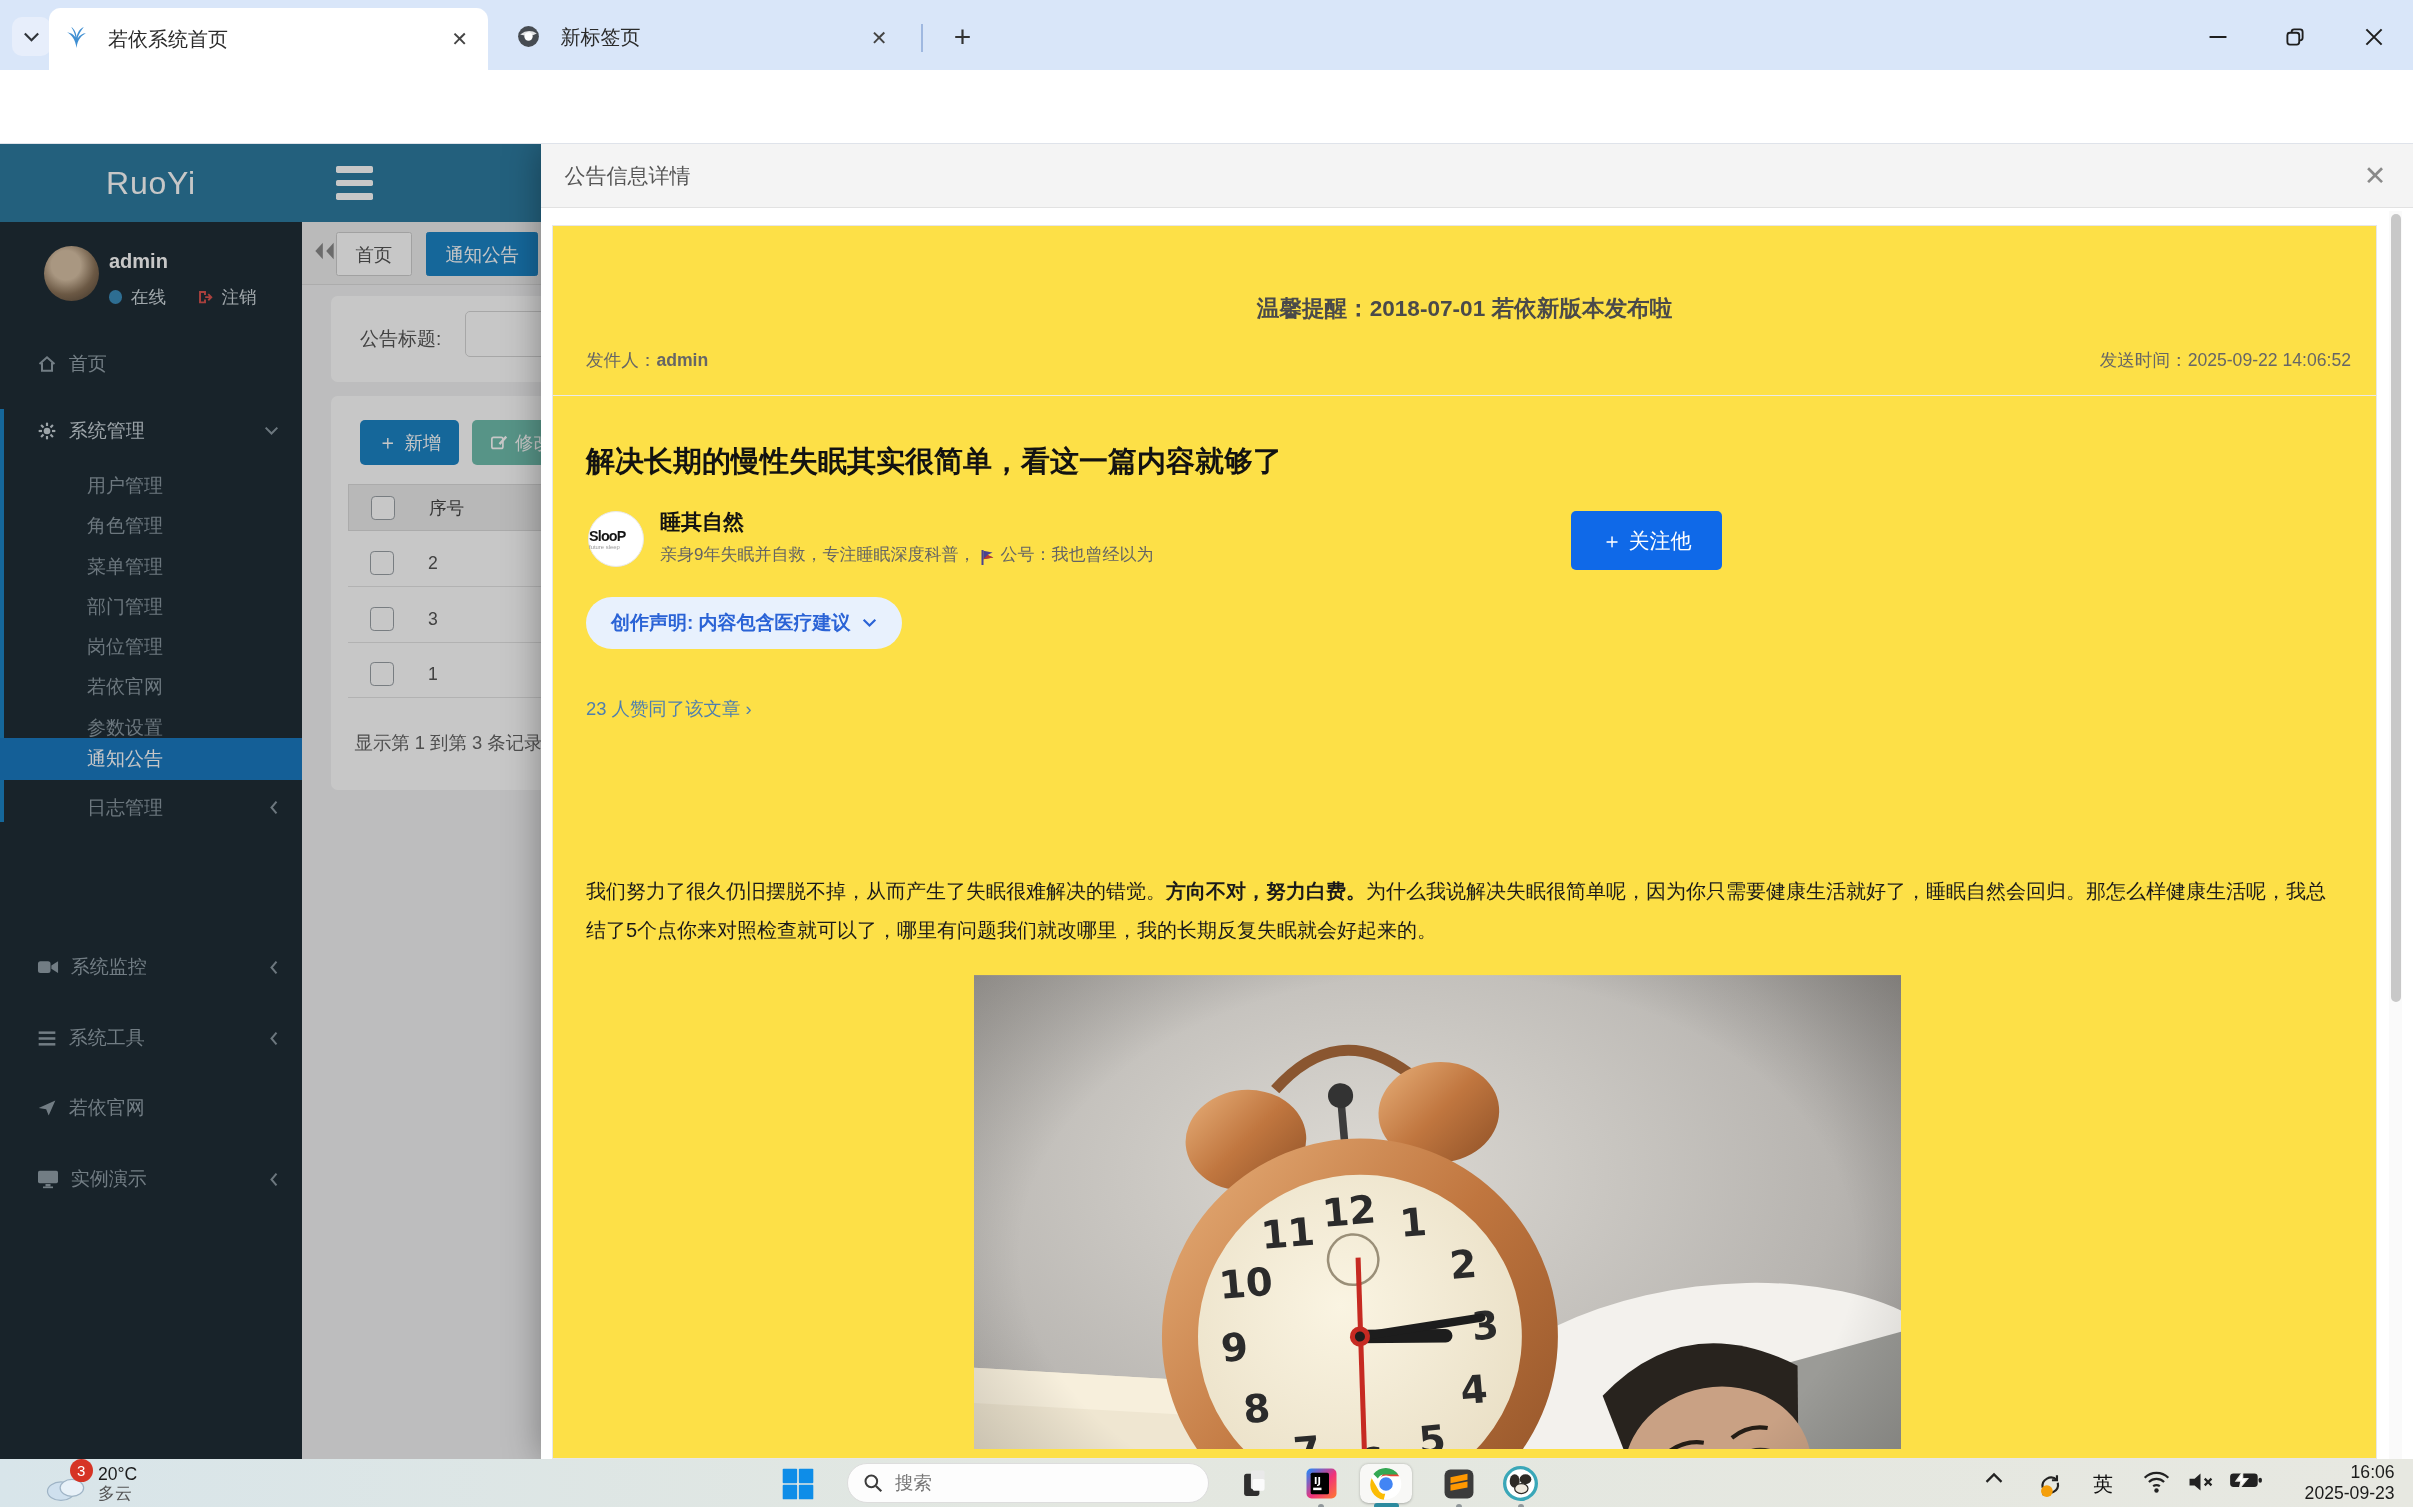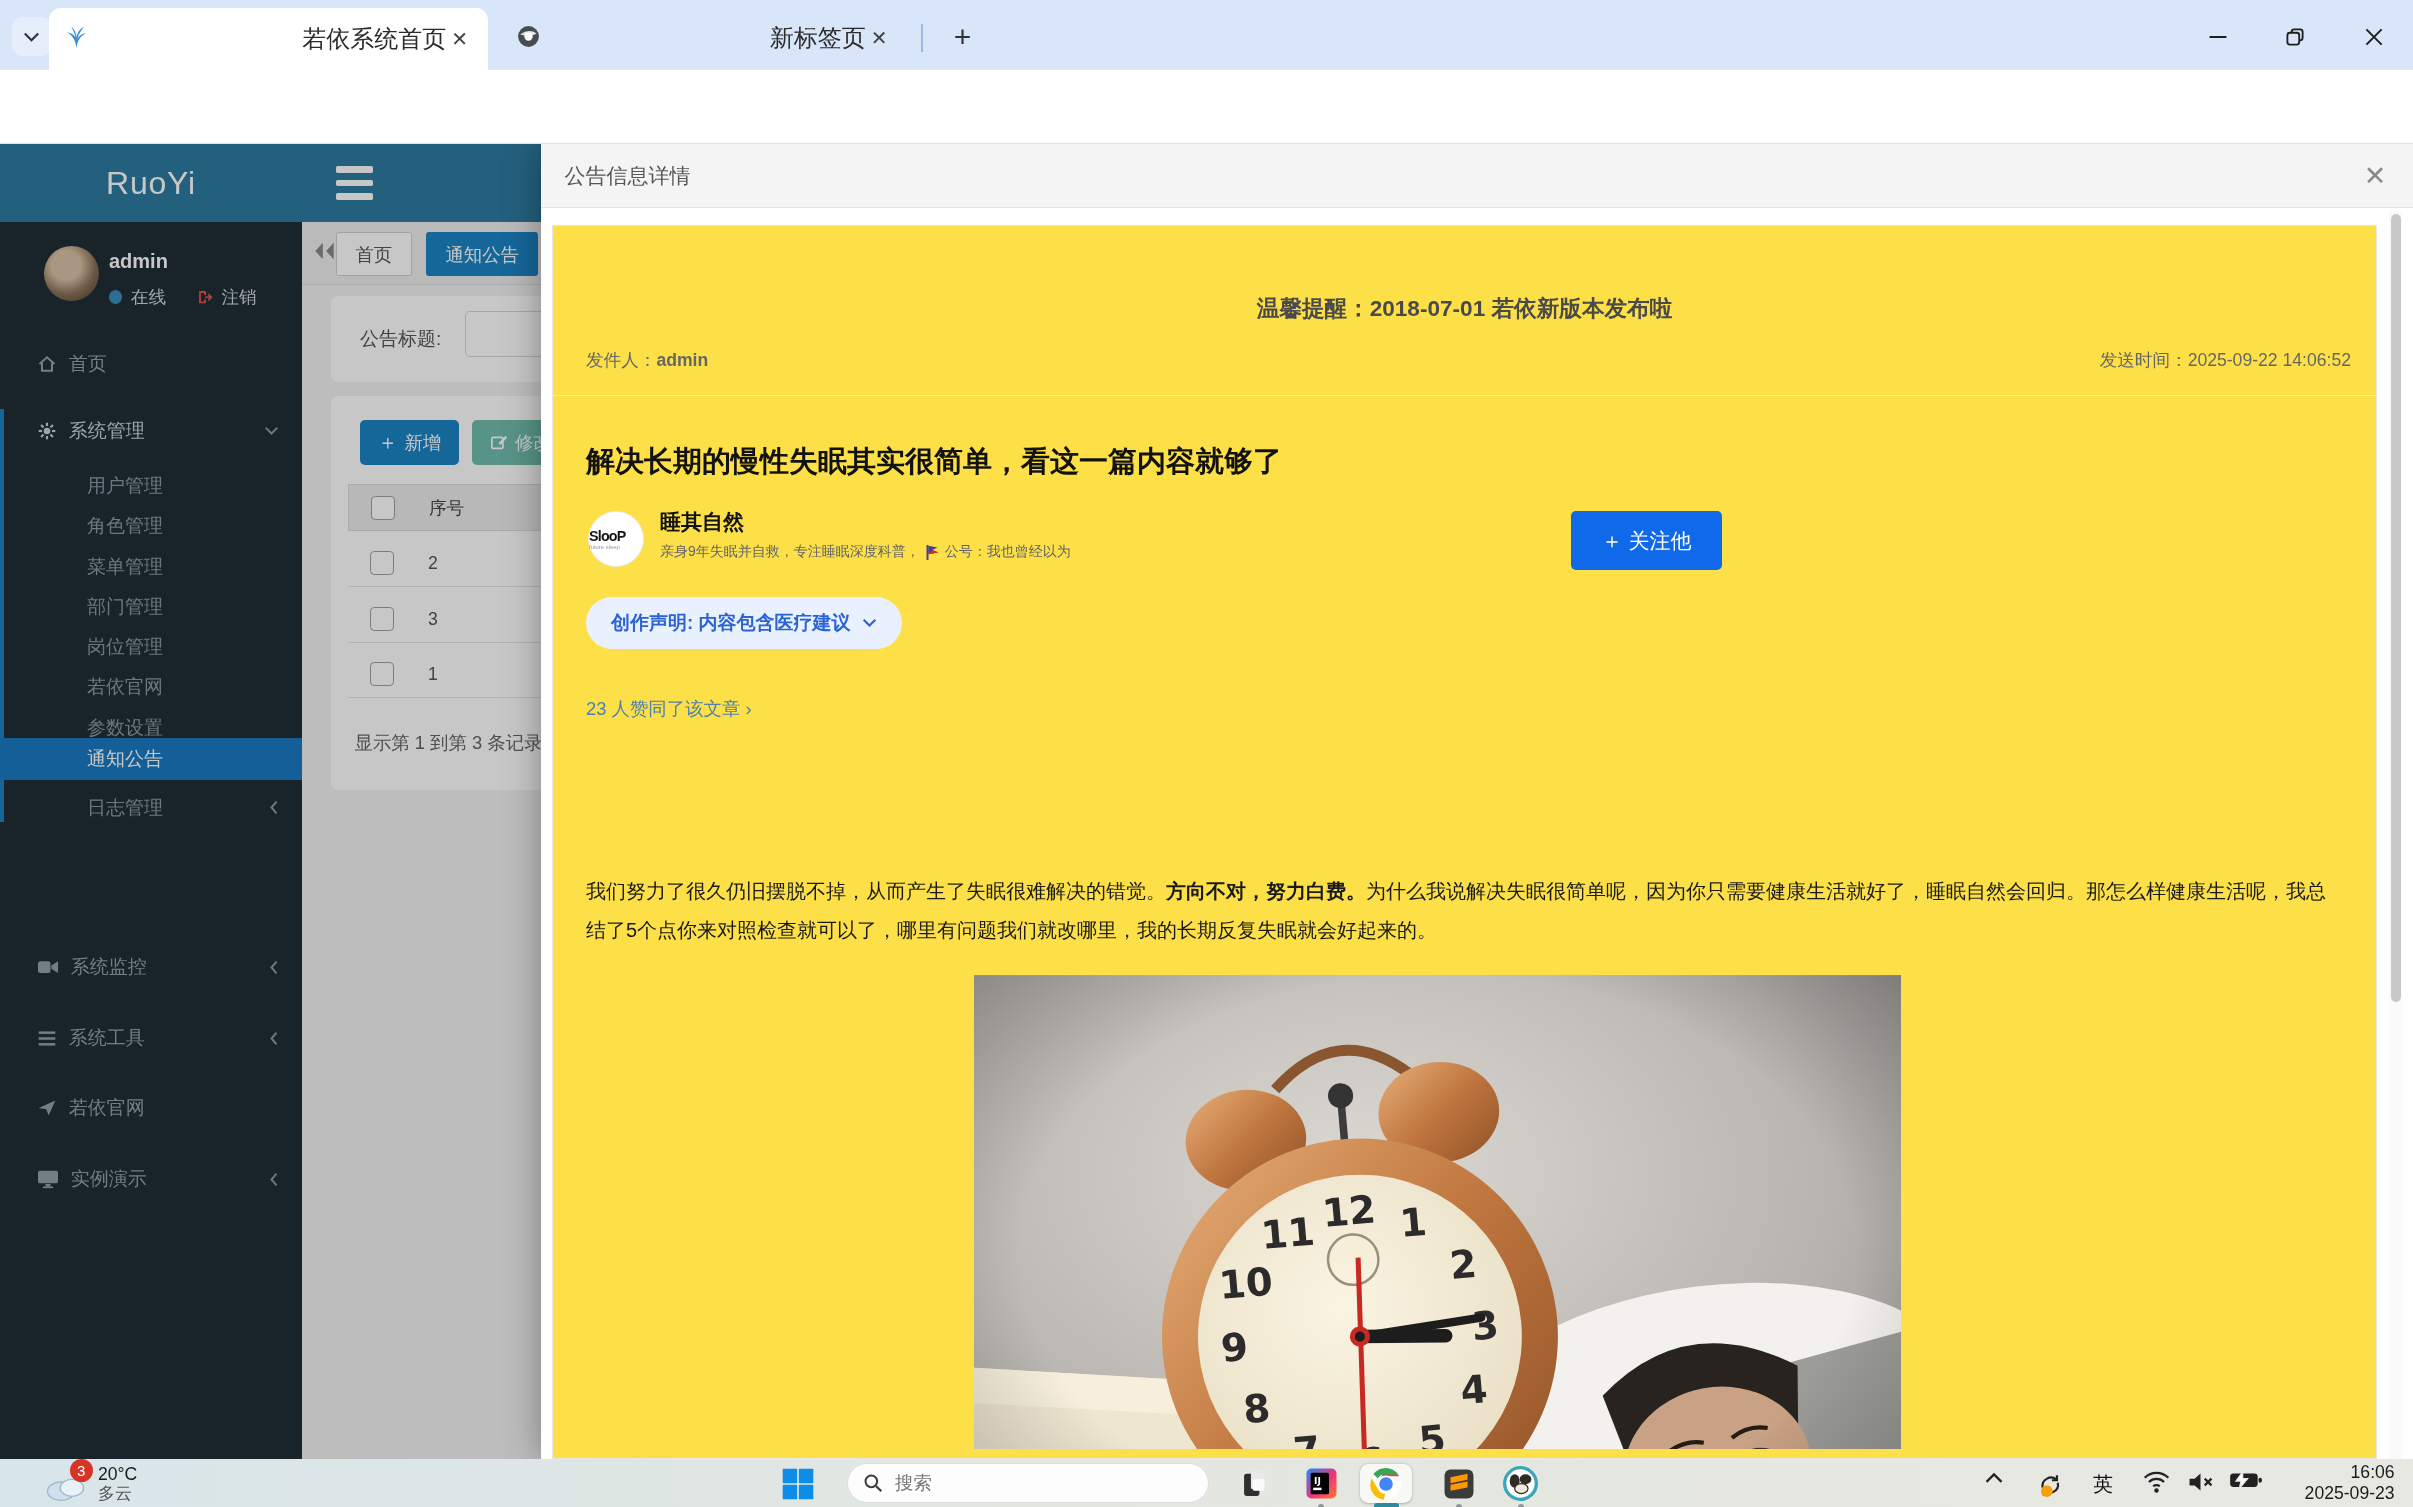--- a/index.html
+++ b/index.html
@@ -6,21 +6,21 @@
   .screen{position:relative;width:2413px;height:1508px;overflow:hidden;
     font-family:"Liberation Sans","DejaVu Sans",sans-serif;background:#fff;}
   
   .tabstrip{position:absolute;left:0;top:0;width:2413px;height:70px;background:#d9e6f9;}
   .tab-chevron{position:absolute;left:11.7px;top:17px;width:39px;height:39px;border-radius:10px;
     background:#e7eefb;display:flex;align-items:center;justify-content:center;}
   .tab-active{position:absolute;left:49px;top:8.4px;width:439px;height:62px;background:#fff;
     border-radius:11.7px 11.7px 0 0;display:flex;align-items:center;padding:0 15px;box-sizing:border-box;}
   .tab-inactive{position:absolute;left:503px;top:13.4px;width:403px;height:49px;
     display:flex;align-items:center;padding:0 13.4px;box-sizing:border-box;}
-  .tab-title{font-size:24px;color:#2b2b2b;margin-left:19px;flex:1;white-space:nowrap;overflow:hidden;text-align:right;}
+  .tab-title{font-size:20px;color:#2b2b2b;margin-left:19px;flex:1;white-space:nowrap;overflow:hidden;}
   .tab-x{font-size:20px;color:#444;padding:0 5px;}
   .tab-divider{position:absolute;left:921px;top:23.5px;width:1.7px;height:28.5px;background:#9fb8e0;}
   .newtab{position:absolute;left:944px;top:18.4px;font-size:30px;color:#333;width:37px;height:37px;
     display:flex;align-items:center;justify-content:center;}
   .winctl{position:absolute;top:18.4px;width:42px;height:37px;display:flex;align-items:center;justify-content:center;color:#1f1f1f;}
   .toolbar{position:absolute;left:0;top:70px;width:2413px;height:74px;background:#fff;border-bottom:0.8px solid #dfe3ea;box-sizing:border-box;}
   .navbtn{position:absolute;top:82px;width:49px;height:49px;display:flex;align-items:center;justify-content:center;
     font-size:28.5px;color:#474b50;border-radius:50%;}
   .addrpill{position:absolute;left:220px;top:81px;width:1610px;height:52px;background:#e9eef8;border-radius:26px;
     display:flex;align-items:center;padding:0 8.4px;box-sizing:border-box;}
@@ -71,21 +71,21 @@
   .modalx{position:absolute;right:22px;top:15px;font-size:27px;color:#8a8a8a;width:34px;height:34px;
     display:flex;align-items:center;justify-content:center;}
   .panel{position:absolute;left:11px;top:81px;width:1825px;height:1234px;border:0.8px solid #e7e7e7;background:#fde047;box-sizing:border-box;}
   .ntitle{position:absolute;left:0;top:67px;width:100%;text-align:center;font-size:22.6px;font-weight:bold;color:#4a4a4a;}
   .nmeta{position:absolute;top:122px;font-size:17.6px;color:#666;}
   .ndivider{position:absolute;left:0;top:169px;width:100%;height:0.8px;background:#eaeaea;}
   .arttitle{position:absolute;left:33px;top:216px;width:1759px;font-size:29px;font-weight:bold;color:#121212;}
   .alogo{position:absolute;left:35px;top:285px;width:54px;height:54px;border-radius:50%;border:0.8px solid #e8e8e8;
     background:#fff;display:flex;flex-direction:column;align-items:flex-start;justify-content:center;}
   .aname{position:absolute;left:107px;top:282px;font-size:21px;font-weight:bold;color:#121212;}
-  .abio{position:absolute;left:107px;top:317px;font-size:14px;color:#646464;display:flex;align-items:flex-end;gap:5px;}
+  .abio{position:absolute;left:107px;top:317px;font-size:17px;color:#646464;display:flex;align-items:flex-end;gap:5px;}
   .followbtn{position:absolute;left:1018px;top:285px;width:151px;height:59px;background:#0f69e8;border-radius:5px;
     color:#fff;font-size:21px;display:flex;align-items:center;justify-content:center;}
   .discpill{position:absolute;left:33px;top:371px;height:52px;background:#e8f1fd;border-radius:26px;
     display:flex;align-items:center;gap:11.7px;padding:0 25px;color:#2a63d6;font-size:19px;font-weight:bold;}
   .likes{position:absolute;left:33px;top:470px;font-size:18.4px;color:#4f7fae;}
   .para{position:absolute;left:33px;width:1759px;font-size:20px;line-height:39px;color:#1a1a1a;}
   .blk{font-weight:bold;}
   .plink{font-weight:bold;color:#2647c9;}
   .artimg{position:absolute;left:421px;top:749px;width:927px;height:474px;overflow:hidden;}
   .mscroll{position:absolute;right:11.7px;top:67px;width:13.4px;height:1248px;background:#fafafa;}

